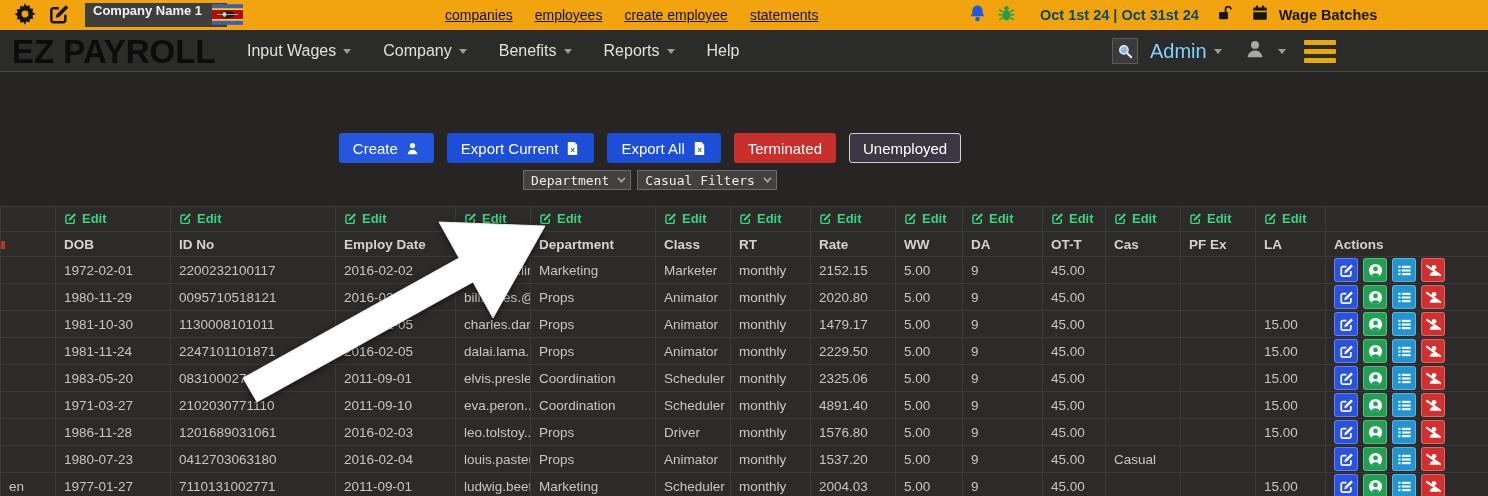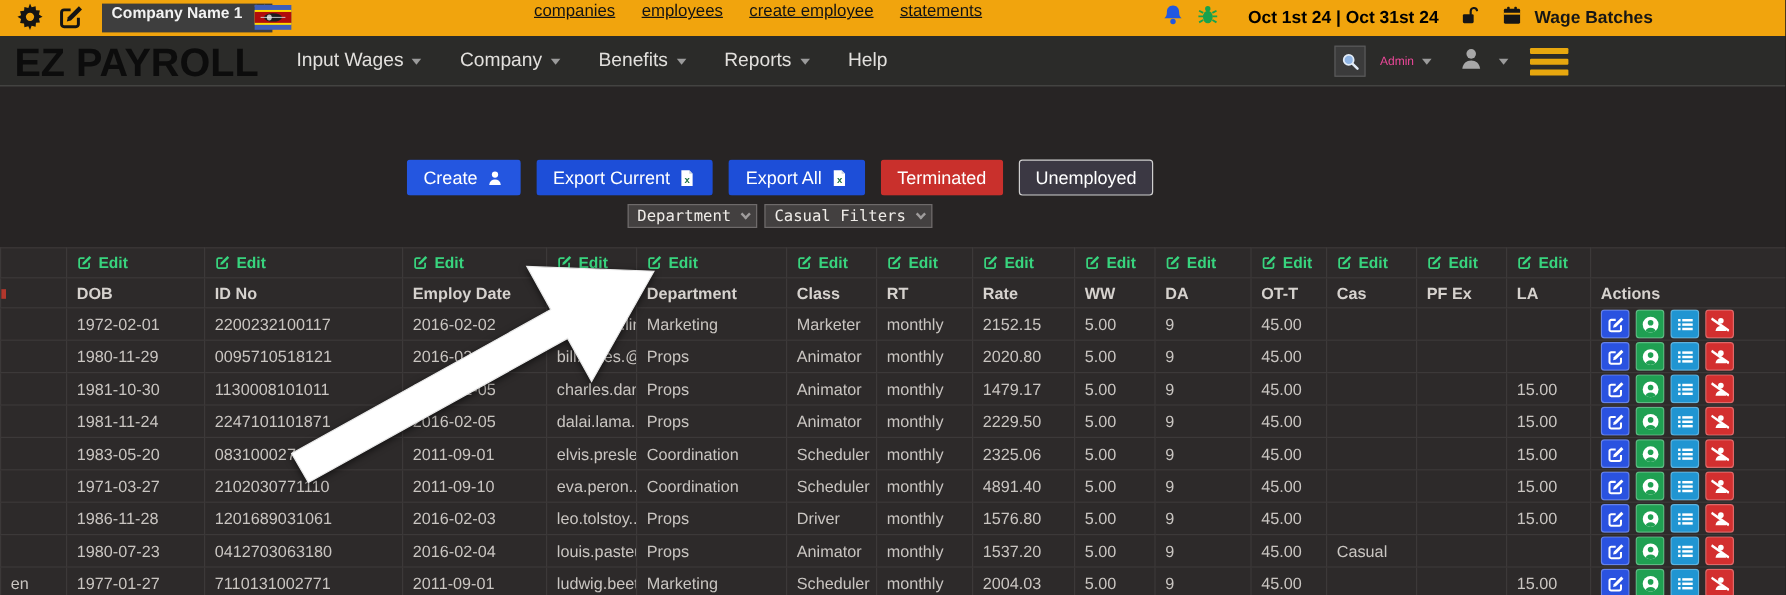--- a/index.html
+++ b/index.html
@@ -18,43 +18,43 @@
   .gear { left:14px; }
   .tb-pencil { left:48px; top:4px; }
   .company-dd {
     position:absolute; left:85px; top:3px; height:24px; min-width:120px;
     background:#3E3E3E; color:#F2F2F2; font-size:13px; font-weight:700;
     display:flex; align-items:flex-start; gap:10px; padding:0 8px; cursor:pointer;
   }
   .chev { width:7px; height:7px; border-right:2px solid #8F8F8F; border-bottom:2px solid #8F8F8F;
           transform:rotate(45deg) translateY(-2px); display:inline-block; }
   .flag { position:absolute; left:212px; top:4px; width:31px; height:21px; }
-  .tb-links { position:absolute; left:445px; top:0; height:30px; display:flex; gap:22px; }
+  .tb-links { position:absolute; left:445px; top:0; height:30px; display:flex; align-items:center; gap:22px; }
   .tb-links a { color:#131313; font-size:14px; text-decoration:underline; cursor:pointer; }
   .tb-right { position:absolute; left:968px; top:0; height:30px; display:flex; align-items:center; gap:10px; }
-  .tb-date { font-size:14.5px; font-weight:700; color:#000000; margin:0 6px 0 14px; }
+  .tb-date { font-size:14.5px; font-weight:700; color:#0c4a6e; margin:0 6px 0 14px; }
   .tb-wb { font-size:14.5px; font-weight:700; color:#161616; }
 
   
   .navbar {
     position:absolute; top:30px; left:0; width:100%; height:42px;
     background:#2B2B29; border-bottom:1px solid #4A4A48;
   }
   .logo {
     position:absolute; left:12px; top:3px; font-size:33px; font-weight:900;
     letter-spacing:0px; color:#0C0C0C;
   }
   .nav-items { position:absolute; left:247px; top:0; height:42px; display:flex; align-items:center; gap:32px; }
   .nav-item { color:#E2E0DD; font-size:16px; display:flex; align-items:center; gap:7px; cursor:pointer; }
   .caret-down { width:0; height:0; border-left:4px solid transparent; border-right:4px solid transparent;
                 border-top:5px solid #9B9B9B; display:inline-block; }
   .nav-right { position:absolute; left:1112px; top:0; height:42px; display:flex; align-items:center; gap:12px; }
   .search-box { width:26px; height:26px; background:#3B3B3B; border:1px solid #5A5A5A;
                 display:flex; align-items:center; justify-content:center; cursor:pointer; }
-  .admin { color:#ec4899; font-size:10px; display:flex; align-items:center; gap:7px; cursor:pointer; }
+  .admin { color:#7dd3fc; font-size:20px; display:flex; align-items:center; gap:7px; cursor:pointer; }
   .burger { display:flex; flex-direction:column; gap:4px; cursor:pointer; margin-left:6px; }
   .burger span { width:32px; height:5px; background:#E7A70E; border-radius:1px; }
 
   
   .center-col { position:absolute; left:0; width:1300px; display:flex; justify-content:center; }
   .page-title { top:80px; color:#D3CDC7; font-size:24px; font-weight:500; }
   .btn-row { top:133px; gap:13px;justify-content:center; }
   .btn {
     height:30px; display:flex; align-items:center; gap:7px; padding:0 13px;
     border-radius:3px; font-size:15px; color:#fff; cursor:pointer; border:1px solid transparent;

